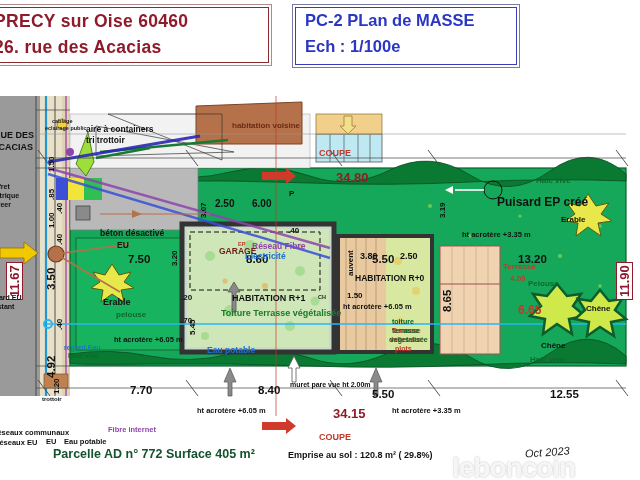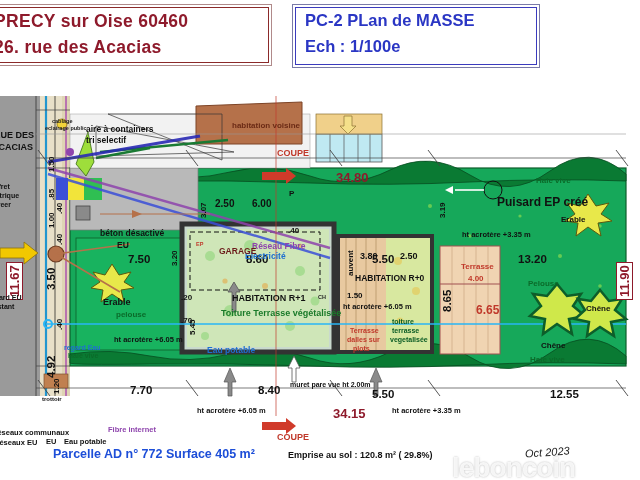--- a/index.html
+++ b/index.html
@@ -13,53 +13,53 @@
   
   .titlebox{position:absolute;border:1px solid #8b2a2a;background:#fff;
             box-sizing:border-box;}
   #addr-box{left:-18px;top:4px;width:290px;height:62px;border:1px solid #b08a8a;}
   #addr-box .inner{border:1px solid #8b2a2a;position:absolute;inset:2px;}
   .addr-l1{position:absolute;left:8px;top:3px;font-size:17.5px;font-weight:bold;
            color:#8e1a2b;letter-spacing:.3px;white-space:nowrap;}
   .addr-l2{position:absolute;left:8px;top:29px;font-size:17.5px;font-weight:bold;
            color:#8e1a2b;letter-spacing:.3px;white-space:nowrap;}
 
-  #pc-box{left:292px;top:4px;width:248px;height:64px;border:1px solid #7a7aa8;}
+  #pc-box{left:292px;top:4px;width:228px;height:64px;border:1px solid #7a7aa8;}
   #pc-box .inner{border:1px solid #3b3bbd;position:absolute;inset:2px;background:#fff;}
   .pc-l1{position:absolute;left:9px;top:3px;font-size:16.5px;font-weight:bold;
          color:#2a36c4;white-space:nowrap;}
   .pc-l2{position:absolute;left:9px;top:29px;font-size:16.5px;font-weight:bold;
          color:#2a36c4;white-space:nowrap;}
 
   
   #compass{left:556px;top:8px;width:76px;height:76px;}
   .cmp-lab{position:absolute;font-size:9.5px;font-weight:bold;color:#111;}
 
   
   #plan{left:0;top:96px;width:640px;height:348px;}
 
   
   .lbl{position:absolute;white-space:nowrap;}
   .dim      {font-size:11.5px;font-weight:bold;color:#111;}
   .dim-sm   {font-size:8px;font-weight:bold;color:#111;}
   .dim-red  {font-size:13px;font-weight:bold;color:#8e1a2b;}
   .t-green  {font-size:8px;font-weight:bold;color:#0b6b2a;}
   .t-greenL {font-size:9px;font-weight:bold;color:#0a5c24;}
-  .t-red    {font-size:8.5px;font-weight:bold;color:#c0392b;}
+  .t-red    {font-size:8.5px;font-weight:bold;color:#c0392b;padding-left:42px;}
   .t-black  {font-size:8.5px;font-weight:bold;color:#111;}
   .t-blue   {font-size:8.5px;font-weight:bold;color:#1f6fd0;}
   .t-purple {font-size:8px;font-weight:bold;color:#8e44ad;}
   .t-dark   {font-size:8px;font-weight:bold;color:#222;text-align:right;}
   .rot90{transform:rotate(-90deg);transform-origin:left top;}
 
   .redbox{background:#fff;border:1px solid #8e1a2b;padding:0 2px;}
 
   
   .foot-left{position:absolute;left:53px;top:447px;font-size:12.5px;
-             font-weight:bold;color:#1d4ed8;white-space:nowrap;}
+             font-weight:bold;color:#14532d;white-space:nowrap;}
   .foot-mid{position:absolute;left:288px;top:450px;font-size:9px;
             font-weight:bold;color:#111;white-space:nowrap;}
   .sig{position:absolute;left:525px;top:446px;font-size:11px;color:#222;
        font-style:italic;transform:rotate(-4deg);}
   .wm{position:absolute;left:452px;top:452px;font-size:28px;font-weight:bold;
       color:rgba(255,255,255,.85);letter-spacing:-1px;
       text-shadow:0 0 2px rgba(120,120,120,.55);}
 </style>
 </head>
 <body>
@@ -293,21 +293,21 @@
   <div class="lbl t-black" style="left:-8px;top:142px;font-size:9px;">ACACIAS</div>
   <div class="lbl t-black" style="left:-12px;top:183px;font-size:7px;">coffret</div>
   <div class="lbl t-black" style="left:-14px;top:192px;font-size:7px;">electrique</div>
   <div class="lbl t-black" style="left:-12px;top:201px;font-size:7px;">a creer</div>
   <div class="lbl t-black" style="left:-12px;top:294px;font-size:7px;">regard EU</div>
   <div class="lbl t-black" style="left:-12px;top:303px;font-size:7px;">existant</div>
   <div class="lbl t-dark" style="left:52px;top:118px;font-size:5.5px;">cablage</div>
   <div class="lbl t-dark" style="left:45px;top:125px;font-size:5.5px;">eclairage public</div>
 
   <div class="lbl t-black" style="left:86px;top:124px;">aire à containers</div>
-  <div class="lbl t-black" style="left:86px;top:135px;">tri selectif</div>
+  <div class="lbl t-black" style="left:86px;top:135px;">tri trottoir</div>
 
   <div class="lbl t-dark" style="left:232px;top:121px;color:#6b2a15;">habitation voisine</div>
 
   <div class="lbl t-red" style="left:277px;top:148px;font-size:9px;">COUPE</div>
   <div class="lbl t-red" style="left:277px;top:432px;font-size:9px;">COUPE</div>
 
   <div class="lbl t-black" style="left:100px;top:228px;">béton désactivé</div>
   <div class="lbl t-black" style="left:117px;top:240px;">EU</div>
 
   <div class="lbl t-black" style="left:103px;top:297px;font-size:9px;">Erable</div>

